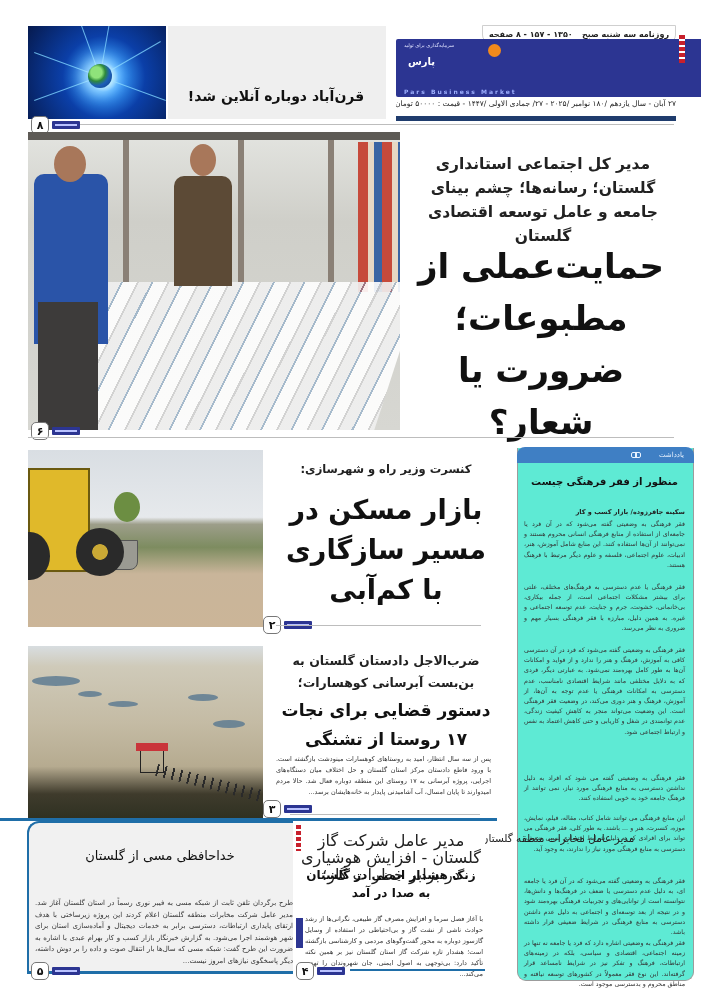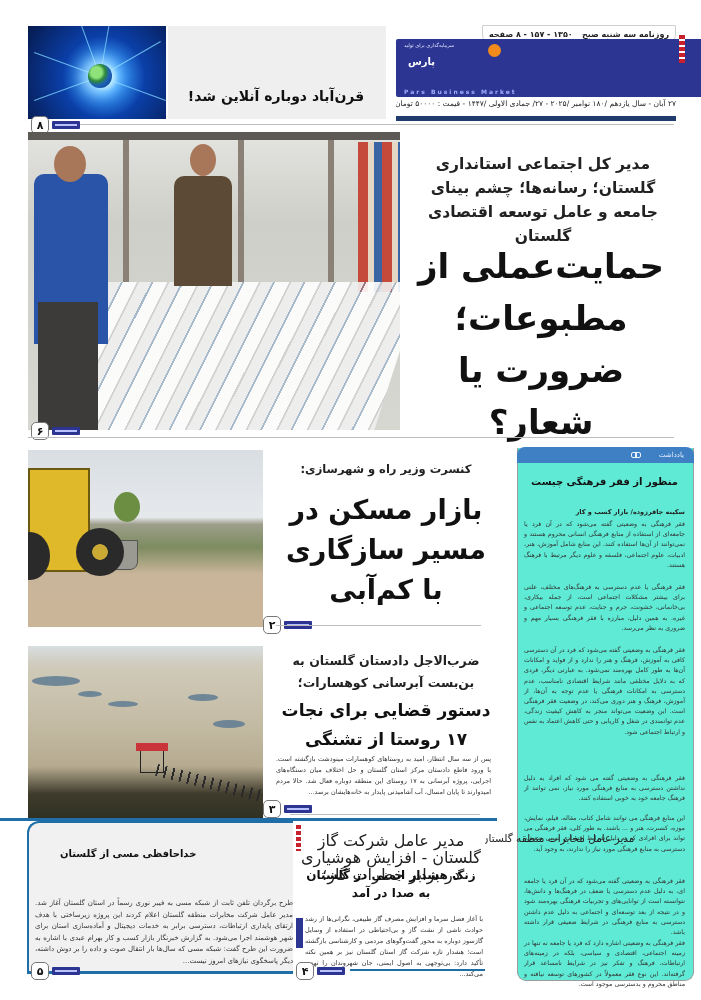--- a/index.html
+++ b/index.html
@@ -129,21 +129,21 @@
   #s3-body { right: 210px; top: 754px; width: 215px; font-size: 6.5px; line-height: 11px; text-align: justify; color: #333; }
   #s3-rule { left: 290px; top: 814px; width: 190px; }
 
   
   #bottom-bar { left: 0; top: 818px; width: 497px; height: 3px; background: #1f6ea8; }
   #s5-box {
     left: 27px; top: 821px; width: 266px; height: 150px;
     border: 2px solid #1f6ea8; border-right: none; border-bottom: none; border-radius: 12px 0 0 0; background: #f1f1f1;
   }
   #s5-kicker { right: 45px; top: 832px; width: 200px; text-align: center; font-size: 10.5px; color: #222; }
-  #s5-title { right: 410px; top: 848px; width: 200px; text-align: left; font-size: 10px; font-weight: bold; color: #111; }
+  #s5-title { right: 410px; top: 848px; width: 200px; text-align: center; font-size: 13px; font-weight: normal; color: #111; }
   #s5-body { left: 35px; top: 898px; width: 258px; font-size: 7px; line-height: 11.5px; text-align: justify; color: #333; }
   #s5-bar { left: 27px; top: 971px; width: 266px; height: 3px; background: #1f6ea8; }
 
   #s4-box { left: 295px; top: 821px; width: 190px; height: 150px; background: #fff; }
   #s4-red { left: 296px; top: 825px; width: 5px; height: 26px; background: repeating-linear-gradient(to bottom, #c8202c 0 4px, #fff 4px 6px); }
   #s4-vlogo { left: 296px; top: 918px; width: 7px; height: 30px; background: #2c3592; }
   #s4-kicker { right: 220px; top: 832px; width: 180px; text-align: center; font-size: 16px; line-height: 17px; color: #222; }
   #s4-title { right: 220px; top: 866px; width: 180px; text-align: center; font-size: 12px; font-weight: bold; line-height: 18px; color: #111; }
   #s4-body { right: 218px; top: 914px; width: 178px; font-size: 6.5px; line-height: 11px; text-align: justify; color: #333; }
   #s4-bar { left: 350px; top: 969px; width: 135px; height: 2px; background: #1f6ea8; }

